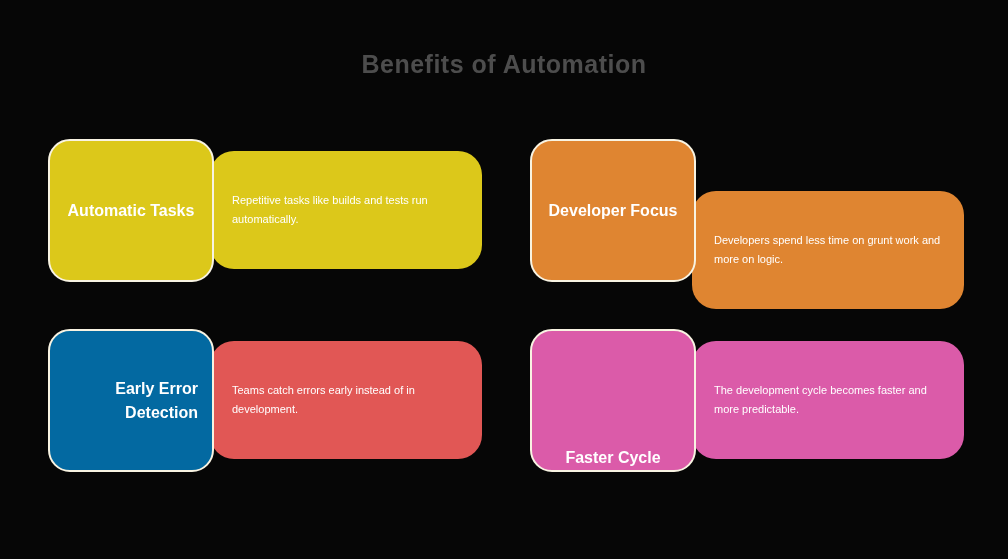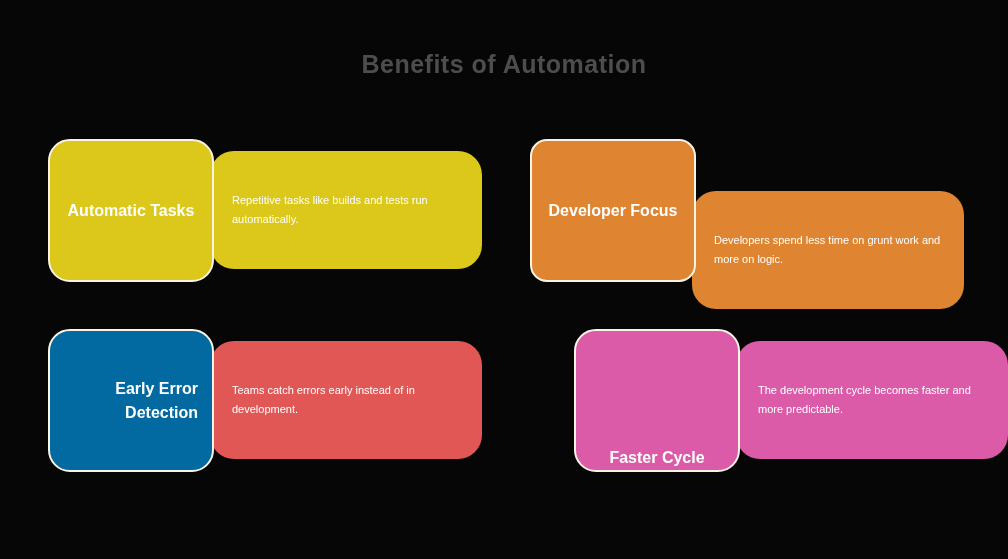--- a/index.html
+++ b/index.html
@@ -25,21 +25,21 @@
     letter-spacing: 0.5px;
   }
   .card {
     position: absolute;
     width: 434px;
     height: 143px;
   }
   .card-pos-0 { left: 48px;  top: 139px; }
   .card-pos-1 { left: 530px; top: 139px; }
   .card-pos-2 { left: 48px;  top: 329px; }
-  .card-pos-3 { left: 530px; top: 329px; margin-left: 44px; }
+  .card-pos-3 { left: 530px; top: 329px; }
   .card-square {
     position: absolute;
     left: 0;
     top: 0;
     width: 166px;
     height: 143px;
     border: 2px solid #f8f3e2;
     border-radius: 22px;
     display: flex;
     align-items: center;
@@ -85,21 +85,21 @@
     </div>
     <div class="card-square" style="background-color: rgb(220, 200, 26);">
       <div class="label">Automatic Tasks</div>
     </div>
   </div>
 
   <div class="card card-pos-1">
     <div class="card-body" style="background-color: rgb(223, 133, 49); margin-top: 40px;">
       <div class="description">Developers spend less time on grunt work and more on logic.</div>
     </div>
-    <div class="card-square" style="background-color: rgb(223, 133, 49); border-radius: 17px;">
+    <div class="card-square" style="background-color: rgb(223, 133, 49);">
       <div class="label">Developer Focus</div>
     </div>
   </div>
 
   <div class="card card-pos-2">
     <div class="card-body" style="background-color: rgb(225, 87, 85);">
       <div class="description">Teams catch errors early instead of in development.</div>
     </div>
     <div class="card-square" style="background-color: #0369a1; text-align: right;">
       <div class="label">Early Error Detection</div>

